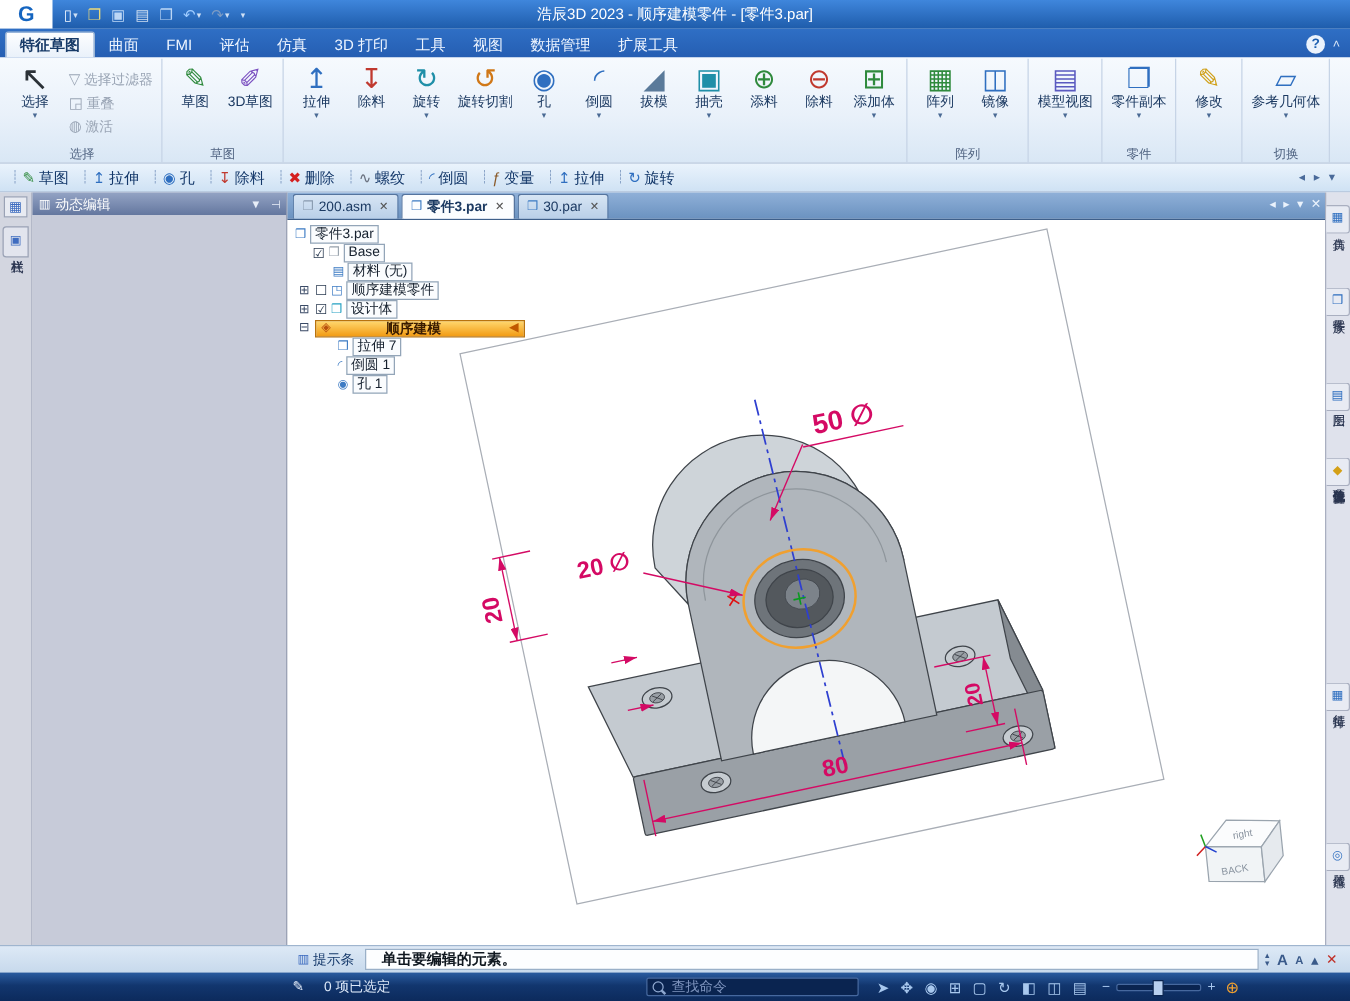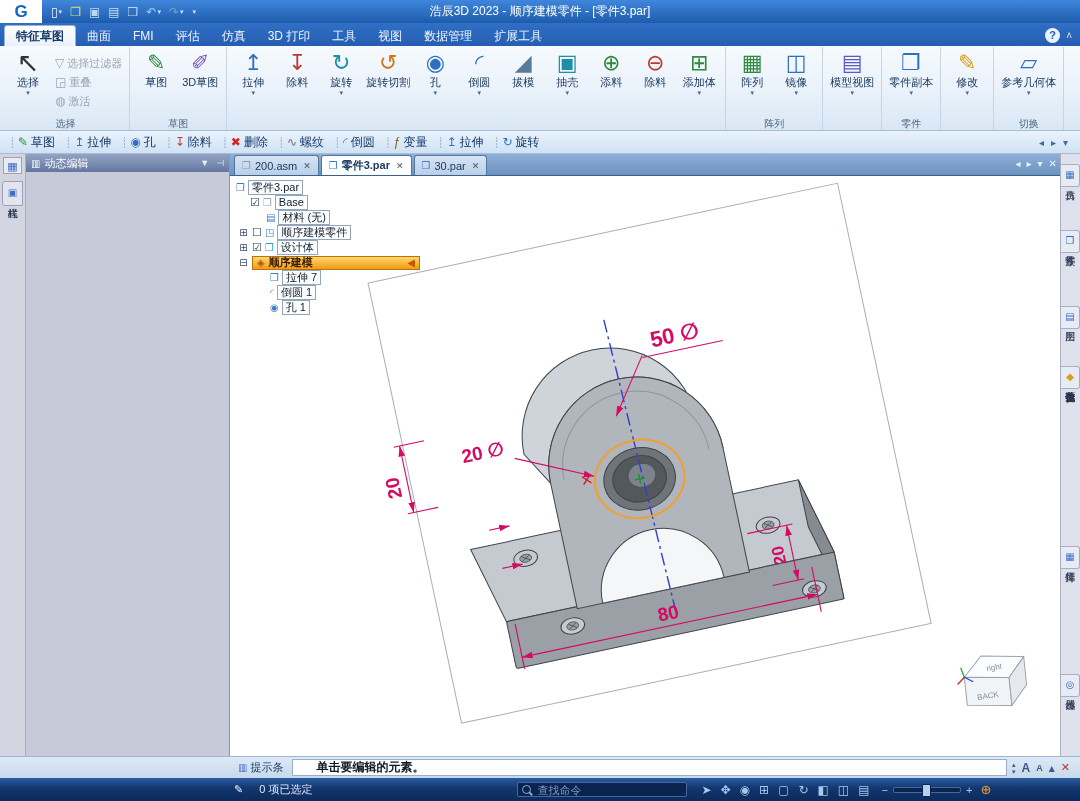--- a/index.html
+++ b/index.html
@@ -71,31 +71,31 @@
   .viewcube{position:absolute;left:722px;top:468px;z-index:2;}
 
   
   .tree{position:absolute;left:6px;top:4px;z-index:3;font-size:11px;}
   .trow{display:flex;align-items:center;height:15px;gap:3px;}
   .texp{width:11px;font-size:10px;color:#3a4a66;text-align:center;line-height:11px;}
   .tchk{font-size:11px;color:#2a3a50;}
   .tico{font-size:10px;}
   .tlb{border:1px solid #93a5b8;background:rgba(250,252,254,.92);padding:0 3px;height:13px;line-height:13px;white-space:nowrap;}
   .hlbar{display:flex;align-items:center;width:168px;background:linear-gradient(#ffd76e,#f29b13);border:1px solid #b8730e;height:14px;padding:0 4px;gap:4px;box-sizing:border-box;}
-  .tlb2{font-weight:bold;color:#3a1c00;white-space:nowrap;}
+  .tlb2{font-weight:bold;color:#3a1c00;white-space:nowrap;margin-left:40px;}
   .harr{margin-left:auto;color:#c05800;font-size:10px;}
 
   .rightstrip{position:absolute;left:1060px;top:0;width:20px;height:602px;background:#dfe2ec;border-left:1px solid #a9afc0;box-sizing:border-box;}
   .rtabv{position:absolute;left:0;width:19px;display:flex;flex-direction:column;align-items:center;gap:2px;padding:4px 0;background:#e8ebf3;border:1px solid #a9afc0;border-left:none;border-radius:0 3px 3px 0;box-sizing:border-box;}
 
   
   .promptbar{position:absolute;left:0;top:756px;width:1080px;height:22px;background:linear-gradient(#dde9f6,#c7d9ec);border-top:1px solid #9fb5cf;display:flex;align-items:center;box-sizing:border-box;}
   .pchip{display:flex;align-items:center;gap:3px;margin-left:234px;font-size:11px;color:#14386a;padding:0 4px;white-space:nowrap;}
   .pico{color:#3e6cc0;font-size:10px;}
-  .pmsg{flex:1;height:15px;background:#fdfeff;border:1px solid #9ab0c8;margin:0 5px;display:flex;align-items:center;padding:0 23px;font-size:12px;font-weight:bold;color:#101820;}
+  .pmsg{flex:1;height:15px;background:#fdfeff;border:1px solid #9ab0c8;margin:0 5px;display:flex;align-items:center;padding:0 12px;font-size:12px;font-weight:bold;color:#101820;}
   .pctl{display:flex;align-items:center;gap:6px;padding-right:10px;color:#3a5a8a;}
   .spin{display:flex;flex-direction:column;font-size:7px;line-height:7px;}
   .fa1{font-size:12px;font-weight:bold;}
   .fa2{font-size:9px;font-weight:bold;}
   .pclose{color:#c03028;font-weight:bold;font-size:11px;}
 
   
   .statusbar{position:absolute;left:0;top:778px;width:1080px;height:23px;background:linear-gradient(#2a5ca0,#12366e 45%,#0c2a5c);display:flex;align-items:center;color:#cfe0f5;font-size:11px;box-sizing:border-box;}
   .sedit{margin-left:234px;color:#e8f0fc;}
   .ssel{margin-left:16px;color:#dce8f8;white-space:nowrap;}

